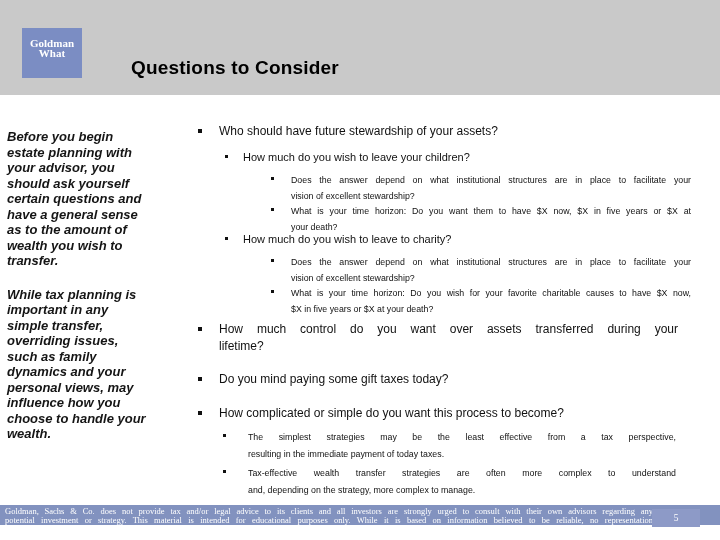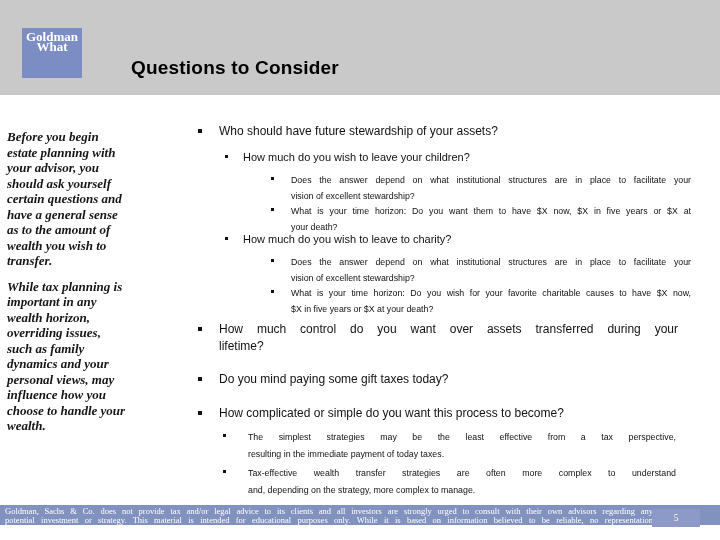--- a/index.html
+++ b/index.html
@@ -13,32 +13,32 @@
   html,body{margin:0;padding:0;background:#fff;}
   .slide{
     position:relative;width:720px;height:540px;overflow:hidden;background:#ffffff;
     font-family:"Liberation Sans",sans-serif;color:var(--ink);
   }
   
   .header{position:absolute;left:0;top:0;width:720px;height:95px;background:var(--header-gray);}
   .logo{
     position:absolute;left:22px;top:28px;width:60px;height:50px;background:var(--logo-blue);
     color:#fff;font-family:"Liberation Serif",serif;font-weight:bold;
-    font-size:13px;line-height:10px;text-align:center;padding-top:4px;
+    font-size:11px;line-height:10px;text-align:center;padding-top:10px;
   }
   .title{
     position:absolute;left:115px;top:41px;margin:16px;
     font-size:19px;font-weight:bold;color:#000;letter-spacing:.2px;
   }
   
   .sidebar{
     position:absolute;left:7px;top:129px;width:196px;
-    font-weight:bold;font-style:italic;font-size:13px;line-height:15.5px;color:#151515;font-family:Liberation Serif, serif;
+    font-weight:bold;font-style:italic;font-size:13px;line-height:15.5px;color:#151515;
   }
-  .sidebar .para + .para{margin-top:10px;}
+  .sidebar .para + .para{margin-top:18px;}
   
   .row{position:absolute;}
   .sq{position:absolute;left:0;background:#111;}
   .lvl1{left:198px;font-size:12px;line-height:17px;}
   .lvl1 .txt{margin-left:21px;width:459px;}
   .lvl1 .sq{width:4px;height:4px;top:6px;}
   .lvl2{left:225px;font-size:11px;line-height:15px;}
   .lvl2 .txt{margin-left:18px;width:430px;}
   .lvl2 .sq{width:3px;height:3px;top:5px;}
   .lvl3{left:271px;font-size:8.8px;line-height:16px;}
@@ -83,21 +83,21 @@
         <div class="line">should ask yourself</div>
         <div class="line">certain questions and</div>
         <div class="line">have a general sense</div>
         <div class="line">as to the amount of</div>
         <div class="line">wealth you wish to</div>
         <div class="line">transfer.</div>
       </div>
       <div class="para">
         <div class="line">While tax planning is</div>
         <div class="line">important in any</div>
-        <div class="line">wealth horizon,</div>
+        <div class="line">simple transfer,</div>
         <div class="line">overriding issues,</div>
         <div class="line">such as family</div>
         <div class="line">dynamics and your</div>
         <div class="line">personal views, may</div>
         <div class="line">influence how you</div>
         <div class="line">choose to handle your</div>
         <div class="line">wealth.</div>
       </div>
     </aside>
 

